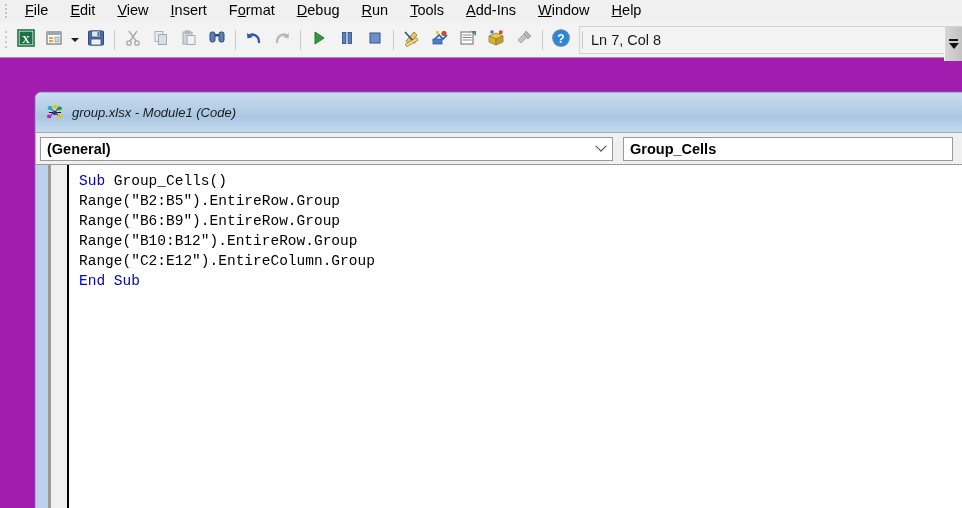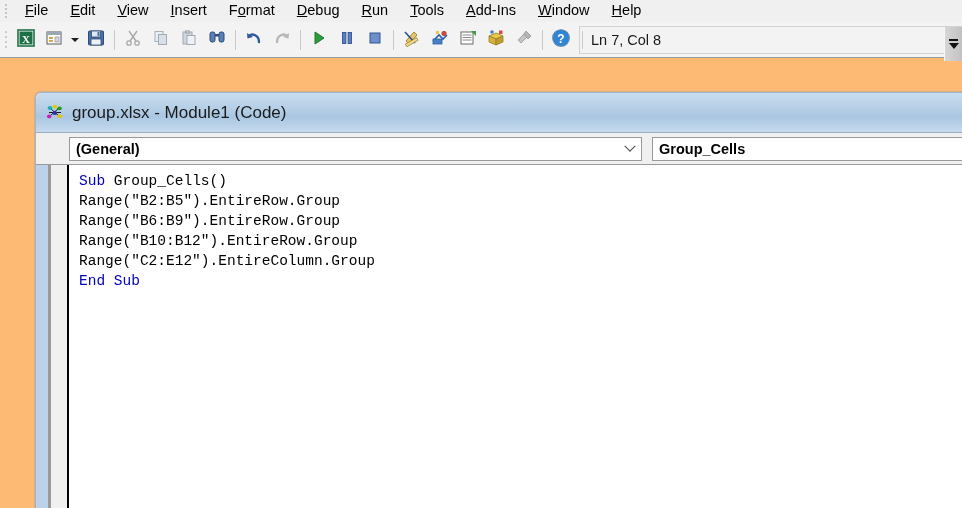--- a/index.html
+++ b/index.html
@@ -7,21 +7,21 @@
     margin: 0; padding: 0;
     width: 962px; height: 508px;
     overflow: hidden;
     font-family: "Liberation Sans", sans-serif;
     background: #a8a8a8;
   }
 
   #app {
     position: relative;
     width: 962px; height: 508px;
-    background: #fdba74;
+    background: #a21caf;
     padding-left: 48px;
   }
 
   
   .menubar {
     position: absolute; left: 0; top: 0;
     width: 962px; height: 22px;
     background: #f0f0f0;
     display: flex; align-items: center;
     border-bottom: 1px solid #f0f0f0;
@@ -130,42 +130,43 @@
   .mdi-title {
     height: 40px;
     background: linear-gradient(to bottom,#c9dcef 0%, #b3cde5 45%, #a9c6e2 60%, #c5daee 100%);
     display: flex; align-items: center;
     padding-left: 10px;
     border-top-left-radius: 6px;
     border-top-right-radius: 6px;
     border-bottom: 1px solid #9aaec2;
   }
   .mdi-title .title-text {
-    font-size: 17px; color: #1b1b1b;
+    font-size: 13px; color: #1b1b1b;
     margin-left: 8px;
     white-space: nowrap;
+    font-style: italic;
   }
   .vba-icon { width: 18px; height: 18px; flex: 0 0 auto; }
 
   .combo-row {
     height: 32px;
     background: #f0f0f0;
     display: flex; align-items: center;
     padding: 0 0 0 4px;
     border-bottom: 1px solid #9a9a9a;
   }
   .combo {
     height: 24px;
     background: #fff;
     border: 1px solid #9a9a9a;
     display: flex; align-items: center;
     position: relative;
     padding-left: 6px;
   }
-  .combo-general { width: 573px; margin-left: 29px; }
+  .combo-general { width: 573px; margin-left: 0; }
   .combo-proc { width: 330px; margin-left: 10px; }
   .combo-text {
     font-size: 14.5px; color: #000;
     font-weight: bold;
     white-space: nowrap;
   }
   .combo-arrow {
     position: absolute; right: 7px; top: 0; bottom: 0;
     display: flex; align-items: center;
   }

